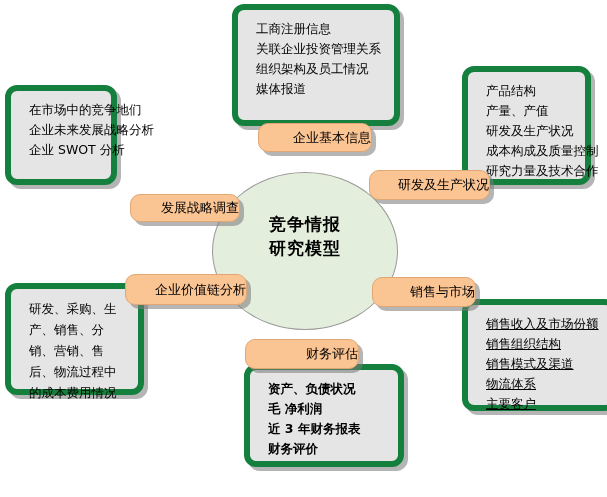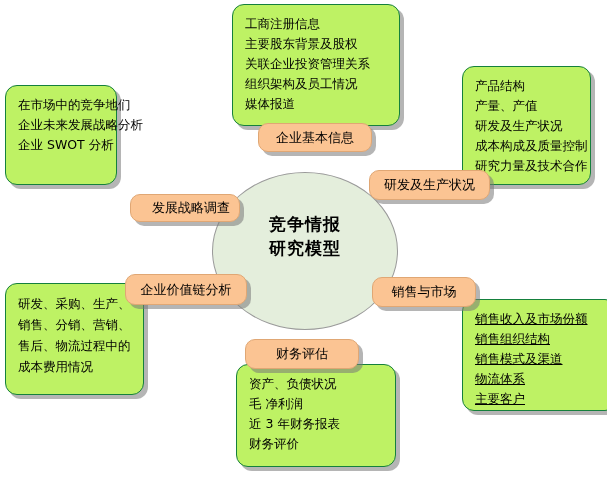--- a/index.html
+++ b/index.html
@@ -47,39 +47,39 @@
   .center-title span { display: block; }
 
   
   .box {
     position: absolute;
     box-sizing: border-box;
     border-radius: 12px;
     box-shadow: 4px 4px 0 rgba(120,120,120,0.55);
   }
   .green {
-    background: #bef264;
-    border: 1px solid #15803d;
+    background: #e5e5e5;
+    border: 6px solid #15803d;
     color: #000000;
     font-size: 12.5px;
     line-height: 20px;
-    padding: 9px 10px 6px 12px;
+    padding: 9px 10px 6px 18px;
     z-index: 3;
   }
   .green .ln { display: block; white-space: nowrap; }
 
   .orange {
     background: #fbc493;
     border: 1px solid #e0a774;
     color: #000000;
     font-size: 13px;
     font-weight: normal;
     display: flex;
     align-items: center;
-    justify-content: center;
+    justify-content: flex-end;
     z-index: 5;
     border-radius: 10px;
   }
 
   
   #box-basic-info-detail { left: 232px; top: 4px;   width: 168px; height: 122px; }
   #lbl-basic-info        { left: 258px; top: 123px; width: 114px; height: 29px; }
 
   #box-strategy-detail   { left: 5px;   top: 85px;  width: 112px; height: 100px; }
   #lbl-strategy          { left: 130px; top: 194px; width: 110px; height: 28px; padding-left: 12px; }
@@ -87,38 +87,37 @@
   #box-rd-detail         { left: 462px; top: 66px;  width: 129px; height: 119px; }
   #lbl-rd                { left: 369px; top: 170px; width: 121px; height: 30px; }
 
   #box-valuechain-detail { left: 5px;   top: 283px; width: 139px; height: 112px; }
   #lbl-valuechain        { left: 125px; top: 274px; width: 122px; height: 31px; }
 
   #box-sales-detail      { left: 462px; top: 299px; width: 155px; height: 112px; text-decoration: underline; }
   #lbl-sales             { left: 372px; top: 277px; width: 104px; height: 30px; }
 
   #lbl-finance           { left: 245px; top: 339px; width: 114px; height: 30px; }
-  #box-finance-detail    { left: 236px; top: 364px; width: 160px; height: 103px; }
+  #box-finance-detail    { left: 244px; top: 364px; width: 160px; height: 103px; font-weight: bold; }
   #box-valuechain-detail { line-height: 21px; }
   #box-valuechain-detail .ln { white-space: normal; }
 </style>
 </head>
 <body>
 
 <div id="canvas">
 
   <div class="center-circle"></div>
   <div class="center-title">
     <span>竞争情报</span>
     <span>研究模型</span>
   </div>
 
   <div class="box green" id="box-basic-info-detail">
     <span class="ln">工商注册信息</span>
-    <span class="ln">主要股东背景及股权</span>
     <span class="ln">关联企业投资管理关系</span>
     <span class="ln">组织架构及员工情况</span>
     <span class="ln">媒体报道</span>
   </div>
   <div class="box orange" id="lbl-basic-info">
     <span>企业基本信息</span>
   </div>
 
   <div class="box green" id="box-strategy-detail">
     <span class="ln">在市场中的竞争地们</span>

